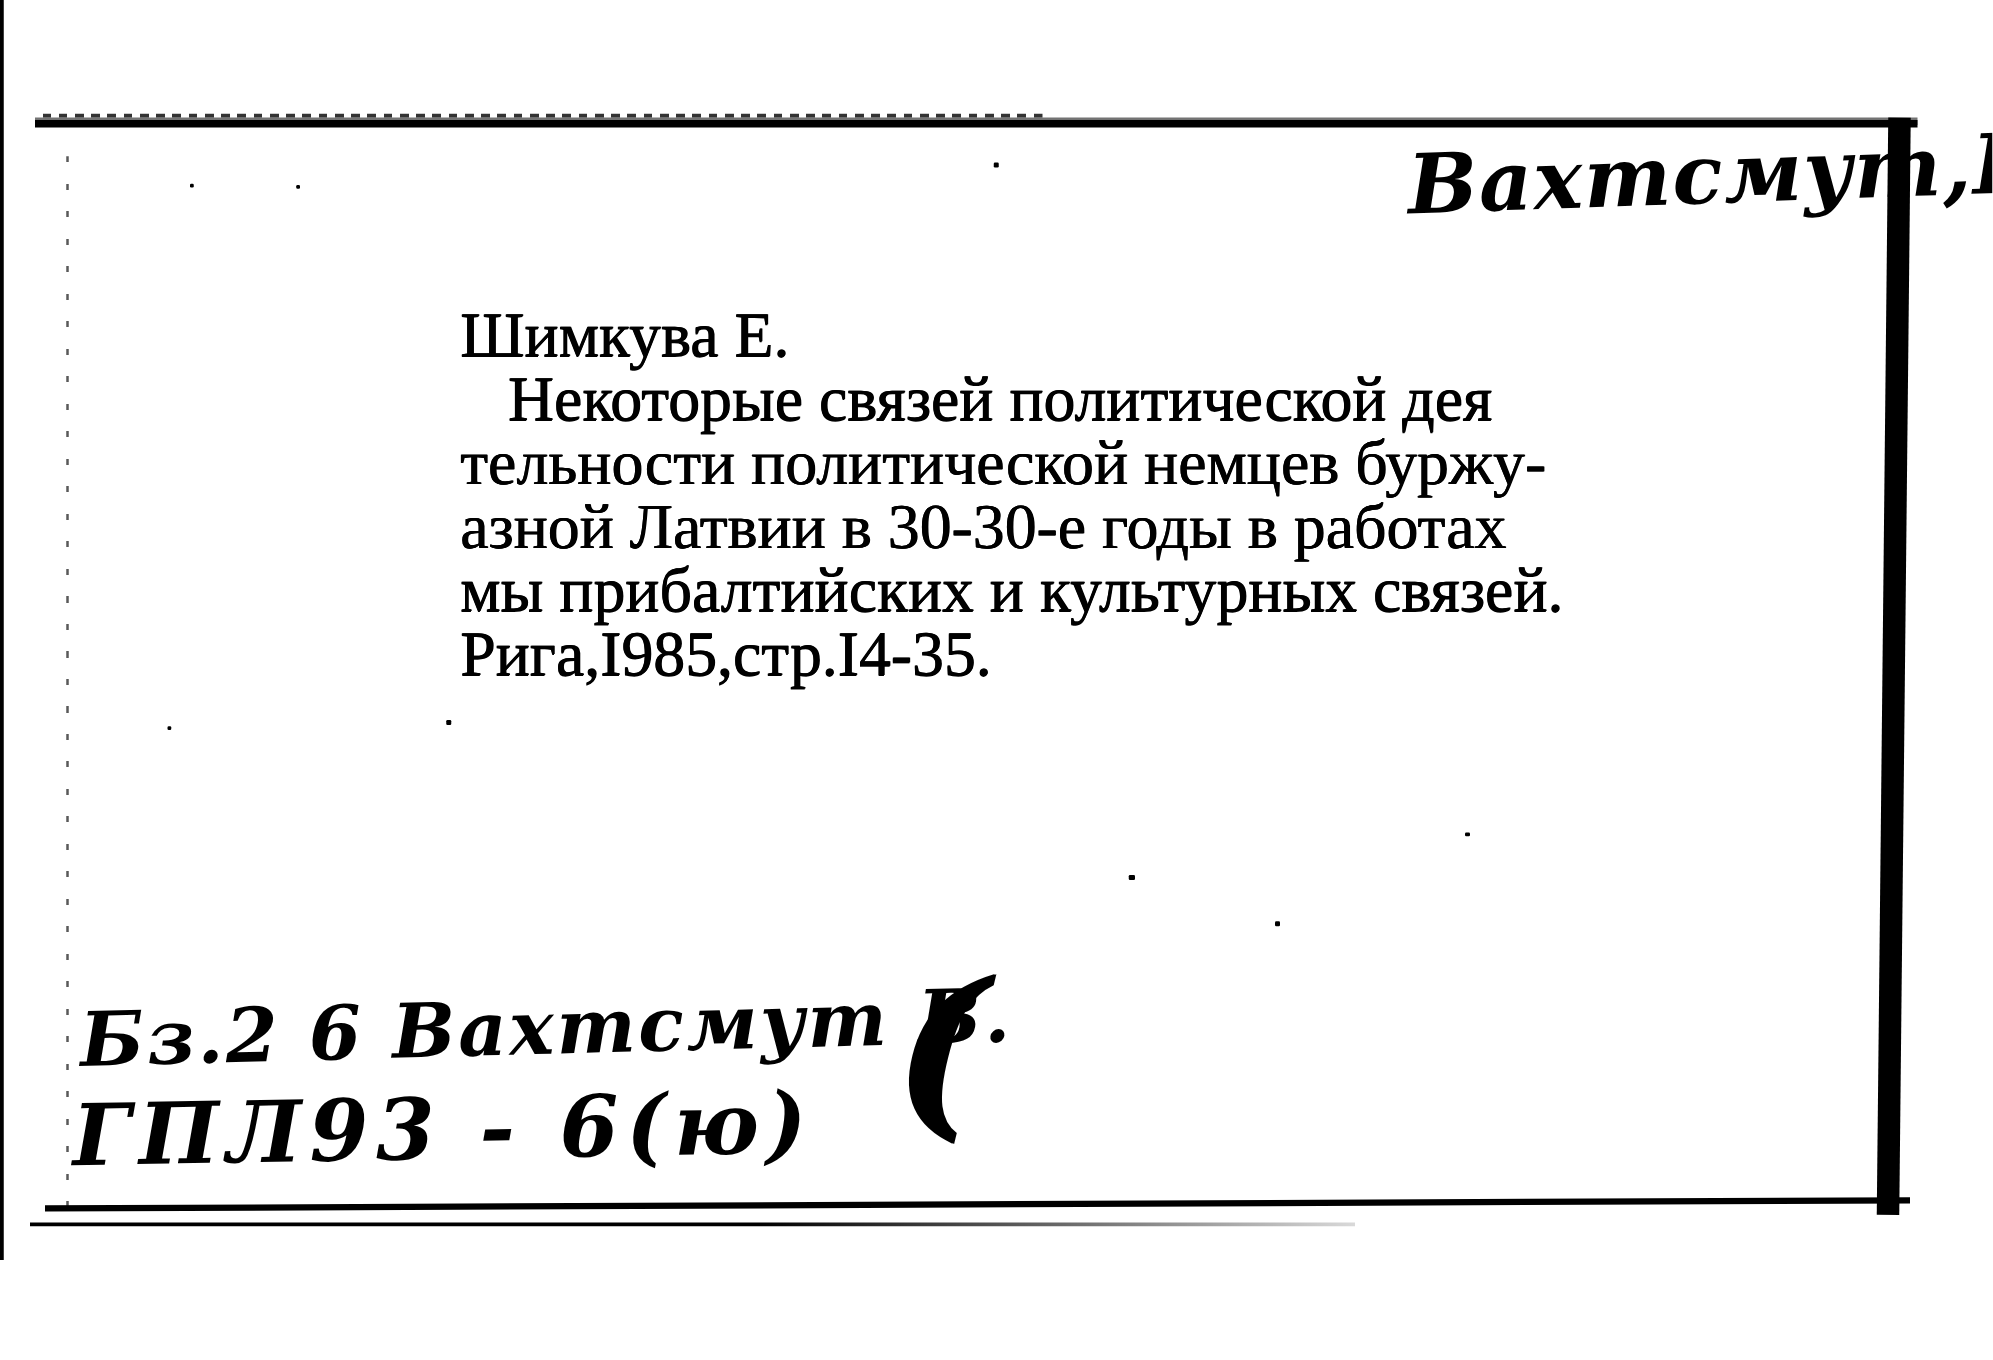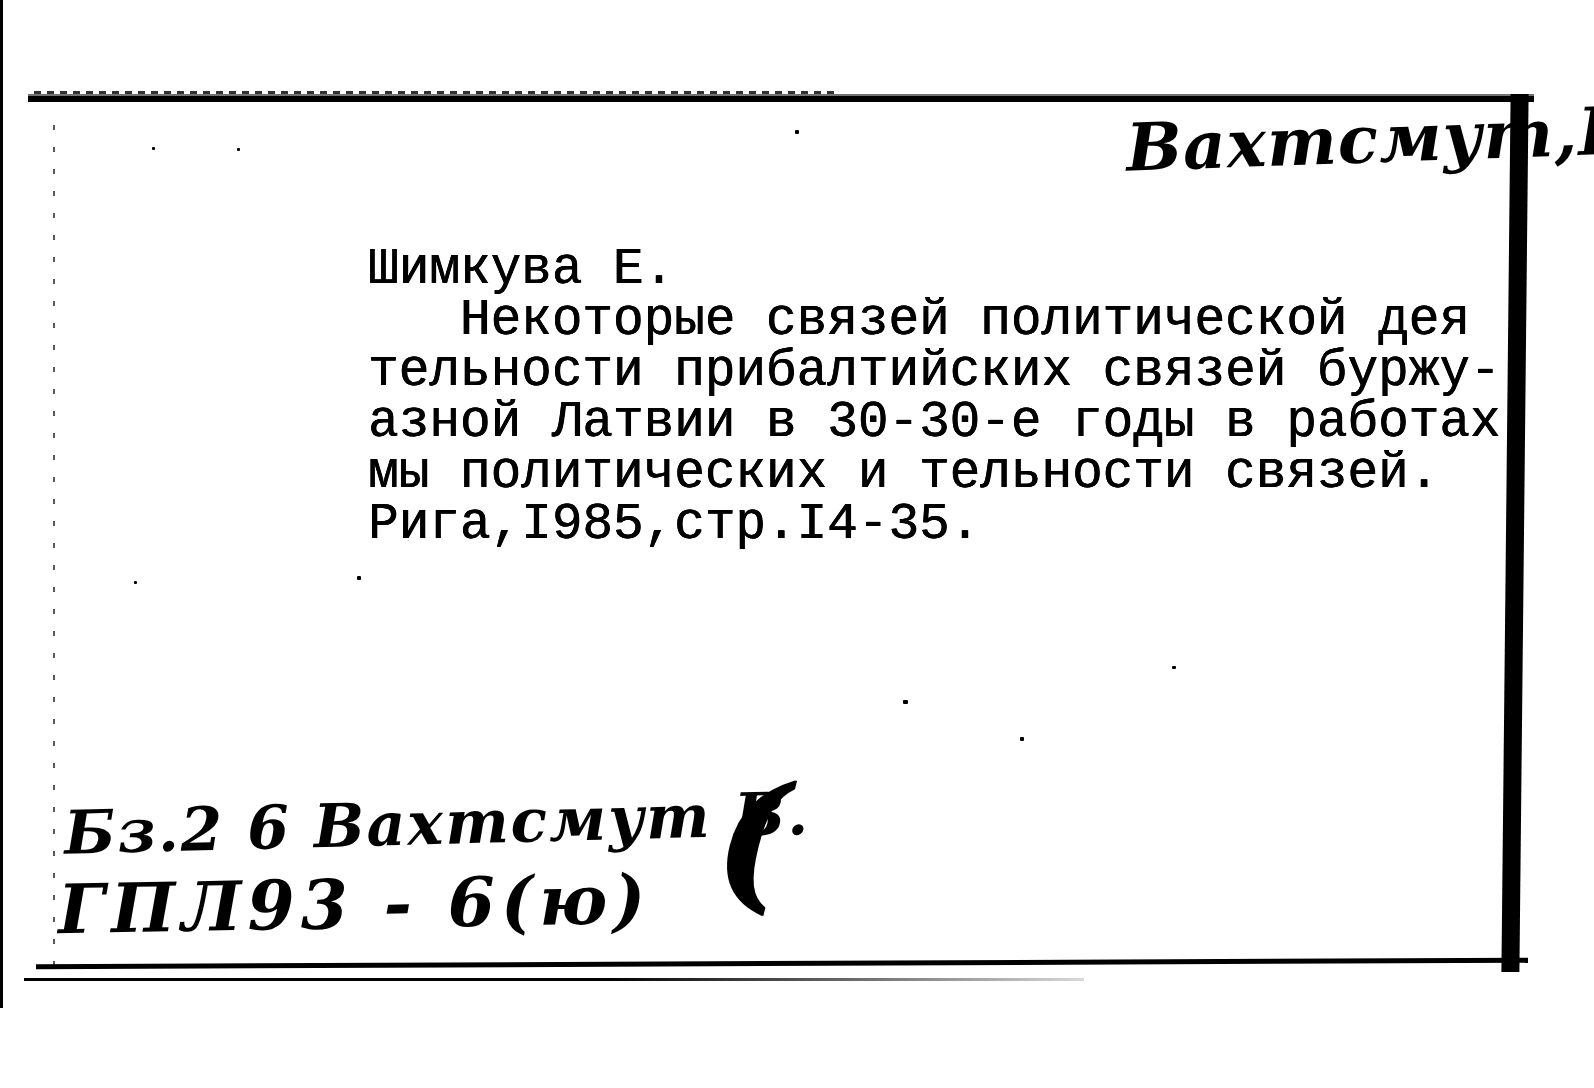--- a/index.html
+++ b/index.html
@@ -64,21 +64,21 @@
     background: repeating-linear-gradient(180deg, #000 0 5px, transparent 5px 22px);
     opacity: 0.65;
   }
 
   
   .typed-block {
     position: absolute;
     left: 368px; top: 244px;
     z-index: 1;
     color: #000;
-    font-family: Liberation Mono, monospace;
+    font-family: Liberation Serif, serif;
     font-size: 51px;
     line-height: 51px;
     letter-spacing: 0;
   }
   .typed-line {
     white-space: pre;
     text-shadow: 0.6px 0 0 #000, 0 0.4px 0 #000;
   }
 
   
@@ -136,23 +136,23 @@
   <div class="card-right-border"></div>
   <div class="card-bottom-border"></div>
   <div class="card-bottom-border-secondary"></div>
   <div class="card-left-dotted-edge"></div>
 
   <div class="handwr hw-top-right">Вахтсмут,В</div>
 
   <div class="typed-block">
     <div class="typed-line">Шимкува Е.</div>
     <div class="typed-line">   Некоторые связей политической дея</div>
-    <div class="typed-line">тельности прибалтийских связей буржу-</div>
+    <div class="typed-line">тельности политической немцев буржу-</div>
     <div class="typed-line">азной Латвии в 30-30-е годы в работах</div>
-    <div class="typed-line">мы политических и тельности связей.</div>
+    <div class="typed-line">мы прибалтийских и культурных связей.</div>
     <div class="typed-line">Рига,I985,стр.I4-35.</div>
   </div>
 
   <div class="handwr hw-bottom-1">Бз.2 6 Вахтсмут В.</div>
   <div class="handwr hw-paren">(</div>
   <div class="handwr hw-bottom-2">ГПЛ93 - 6(ю)</div>
 
   <div class="speck" style="left:795px;  top:130px; width:4px; height:4px;"></div>
   <div class="speck" style="left:152px;  top:147px; width:3px; height:3px;"></div>
   <div class="speck" style="left:237px;  top:148px; width:3px; height:3px;"></div>

